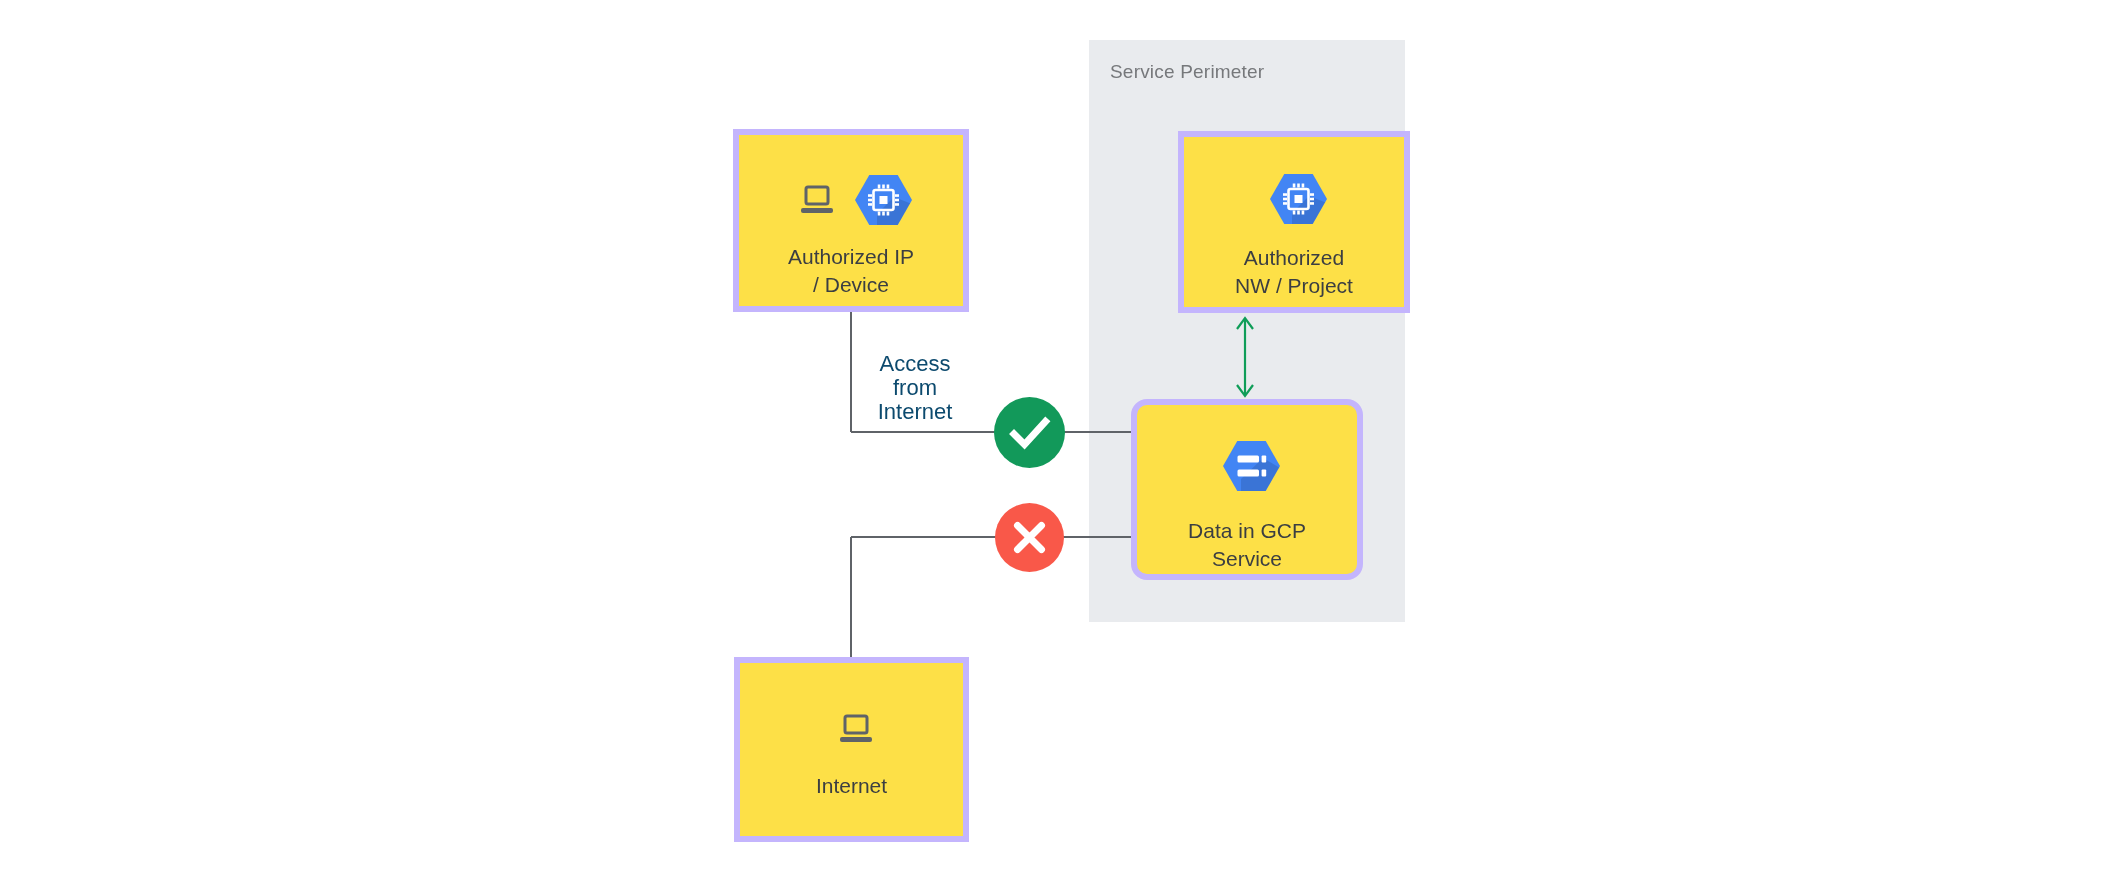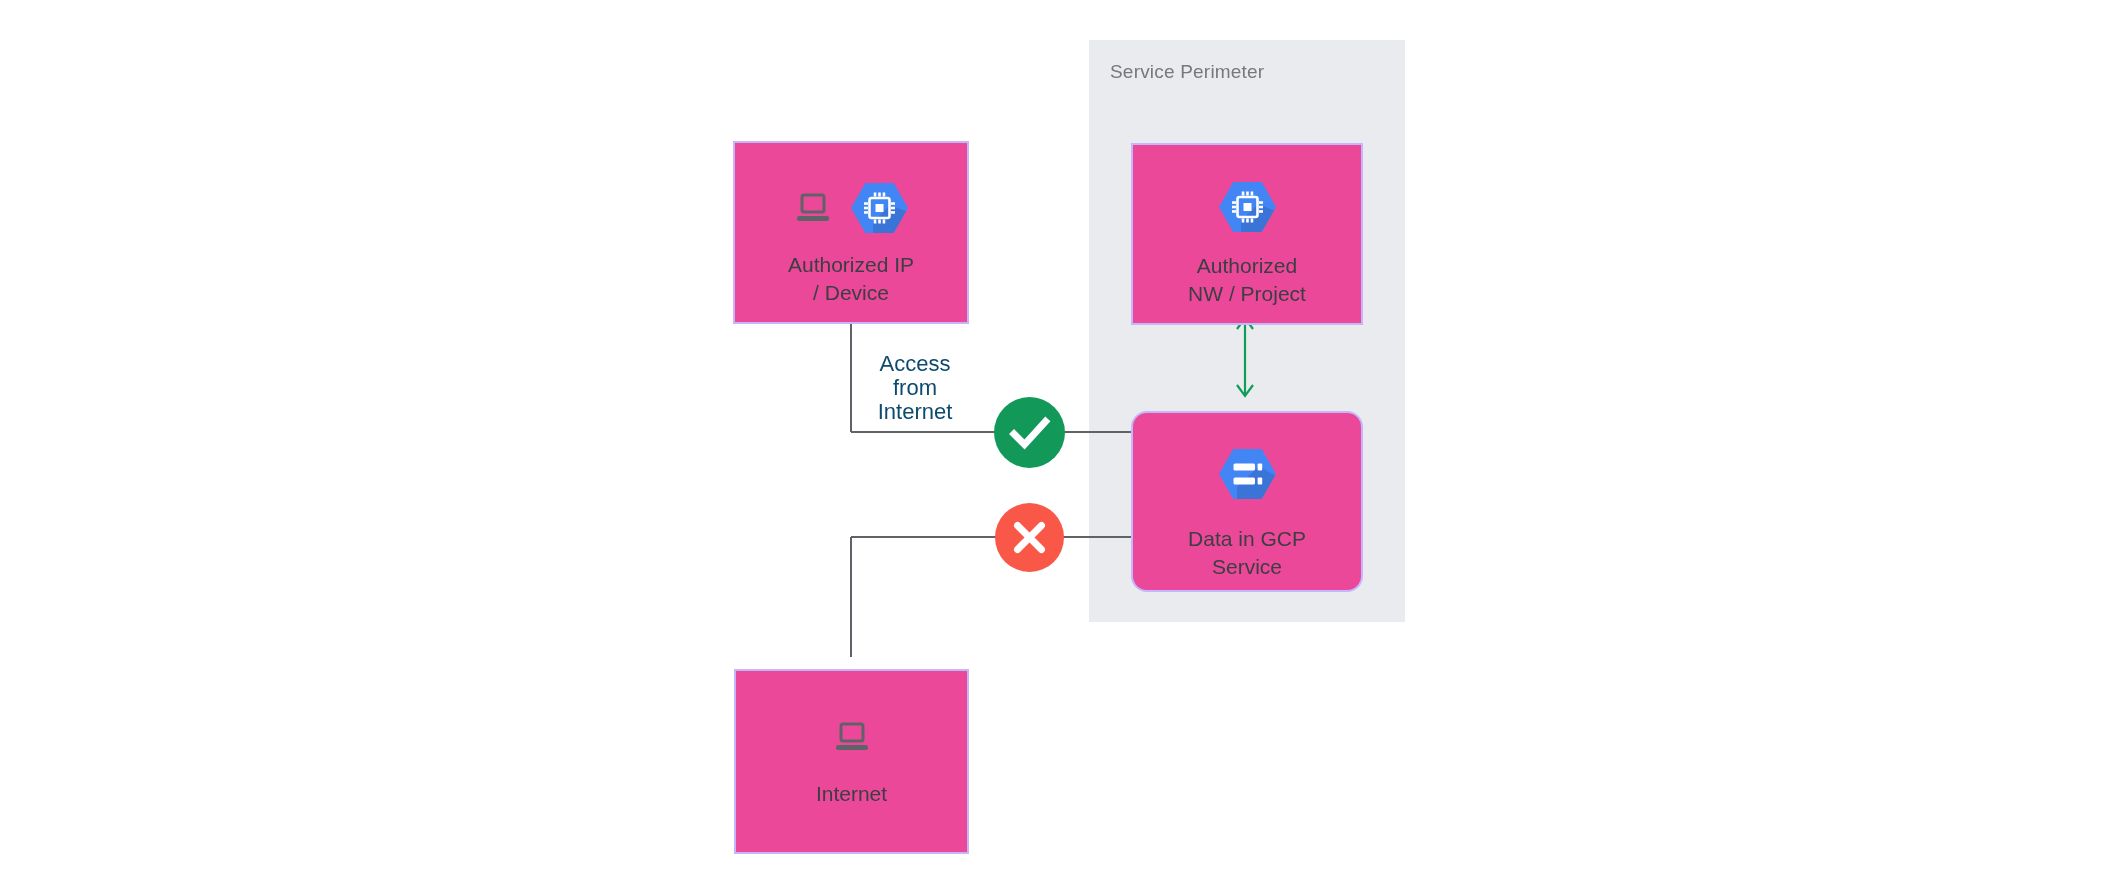--- a/index.html
+++ b/index.html
@@ -12,24 +12,24 @@
   .perimeter-panel {
     position:absolute; left:1089px; top:40px; width:316px; height:582px;
     background:#E9EBEE;
   }
   .perimeter-label {
     position:absolute; left:1110px; top:61px;
     font-size:19px; line-height:22px; color:#76787B; letter-spacing:0.2px;
   }
   
   .node-box {
-    position:absolute; background:#ec4899; border:2px solid #c4b5fd;margin-top:12px;
+    position:absolute; background:#fde047; border:6px solid #c4b5fd;
   }
   #box-authorized-ip { left:733px; top:129px; width:236px; height:183px; }
-  #box-authorized-nw { left:1131px; top:131px; width:232px; height:182px; }
+  #box-authorized-nw { left:1178px; top:131px; width:232px; height:182px; }
   #box-data-gcp      { left:1131px; top:399px; width:232px; height:181px;border-radius:16px; }
   #box-internet      { left:734px;  top:657px; width:235px; height:185px; }
   .node-label {
     position:absolute; left:0; width:100%; text-align:center;
     font-size:21px; line-height:28px; color:#3B3E42;
   }
   #box-authorized-ip .node-label { top:108px; }
   #box-authorized-nw .node-label { top:107px; }
   #box-data-gcp .node-label      { top:112px; }
   #box-internet .node-label      { top:109px; }

